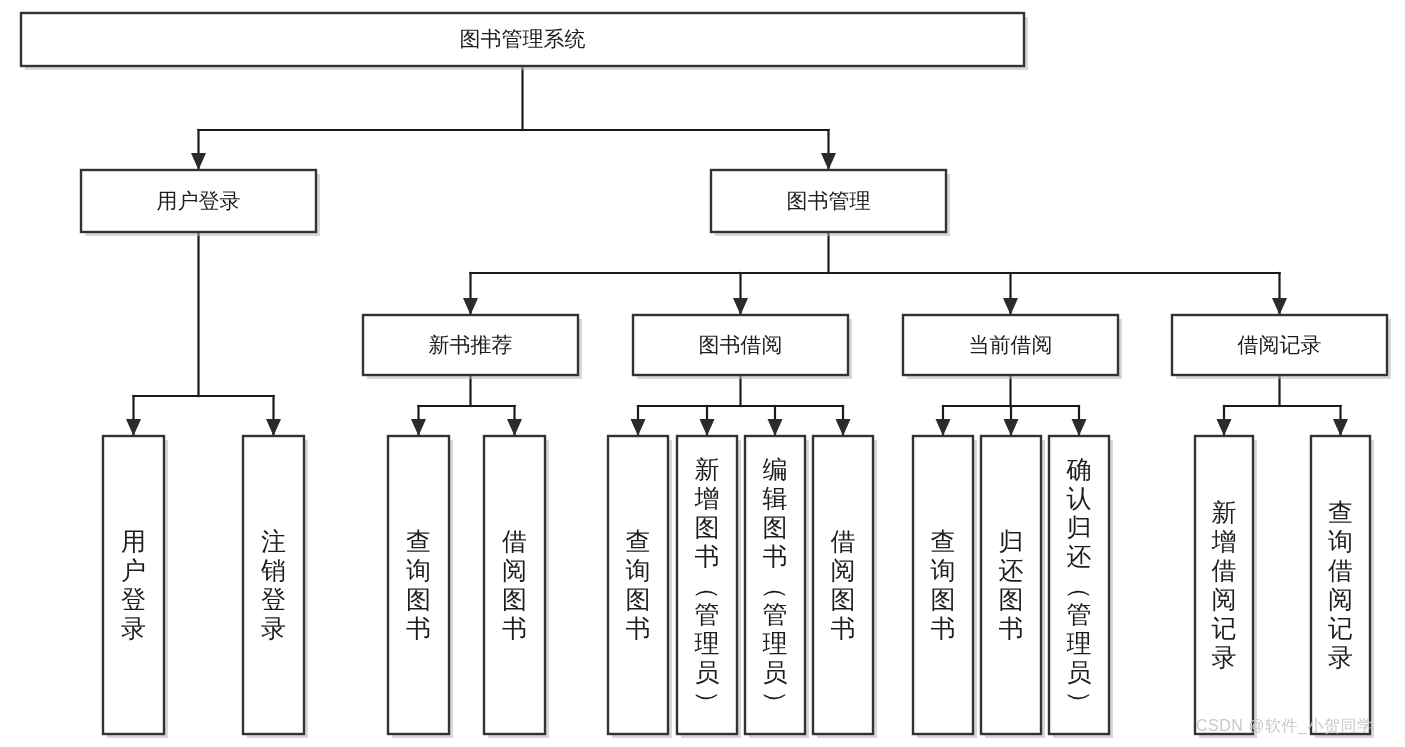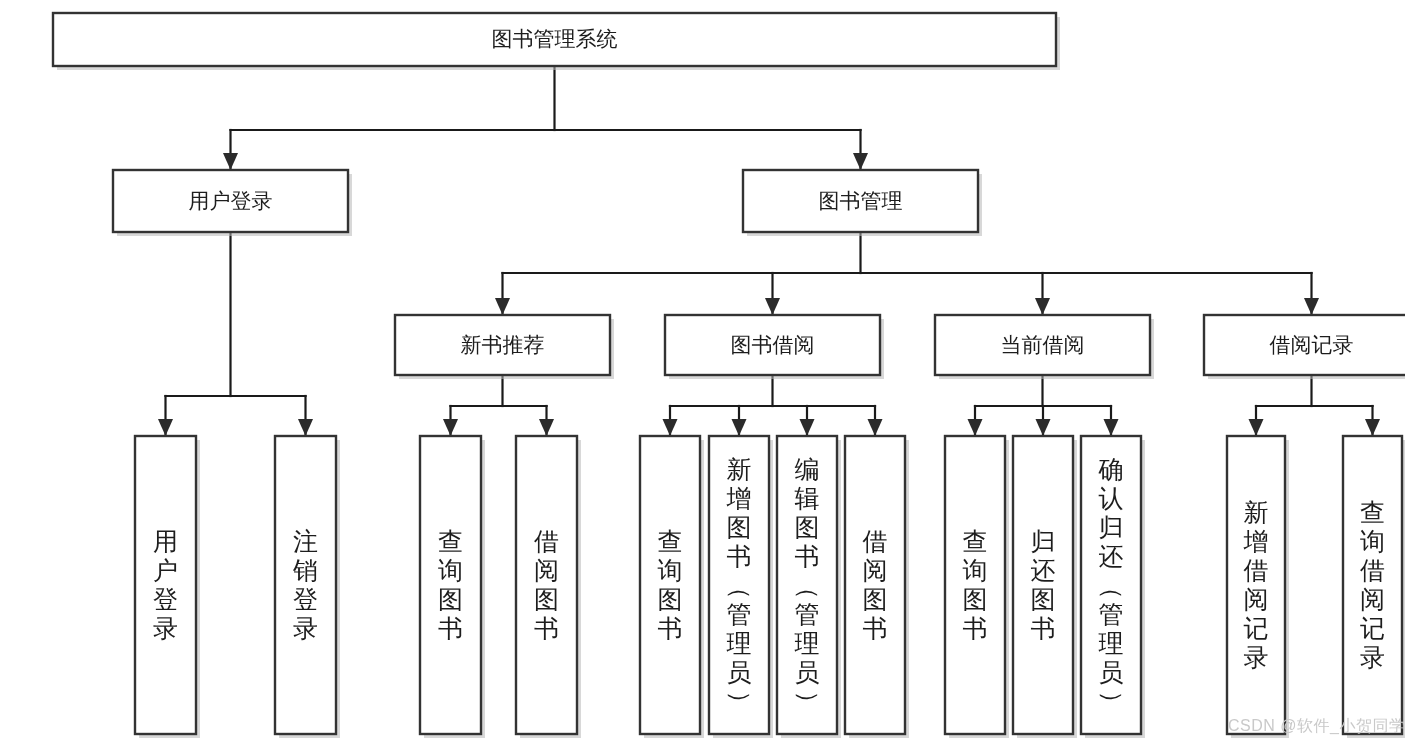--- a/index.html
+++ b/index.html
@@ -11,21 +11,20 @@
     width: 1405px;
     height: 747px;
     font-family: "Liberation Sans", "DejaVu Sans", sans-serif;
     overflow: hidden;
     position: relative;
   }
   #diagram-root {
     position: relative;
     width: 1158px;
     height: 747px;
-    margin-left: 32px;
   }
   svg#diagram-svg {
     position: absolute;
     left: 0;
     top: 0;
     width: 1405px;
     height: 747px;
     display: block;
   }
   .node-box {

